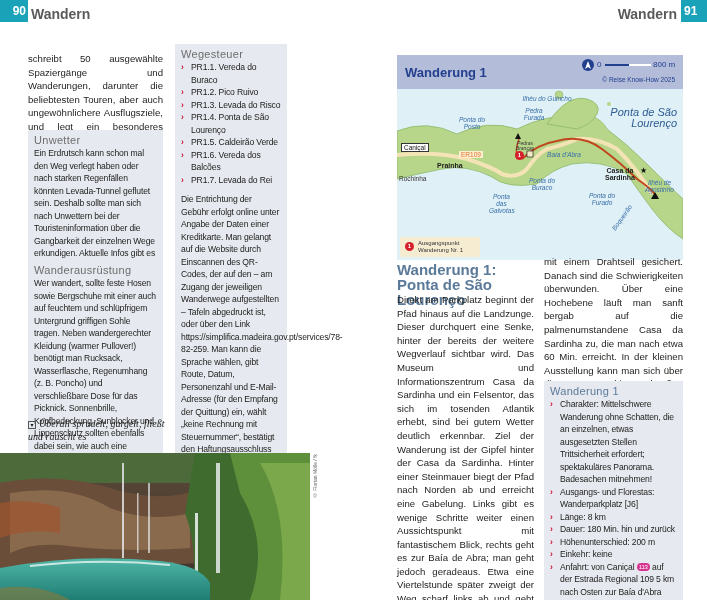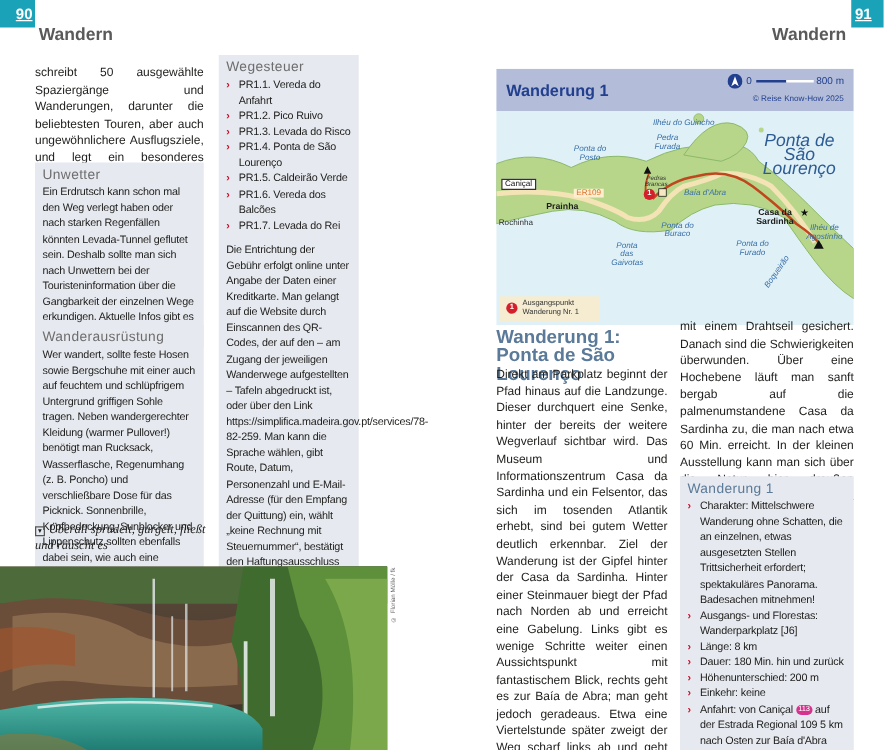--- a/index.html
+++ b/index.html
@@ -1,22 +1,22 @@
 <!DOCTYPE html>
 <html><head>
 <meta charset="utf-8">
 <style>
   * { box-sizing: border-box; margin: 0; padding: 0; }
   html, body { width: 707px; height: 600px; overflow: hidden; background: #ffffff; }
   body { position: relative; font-family: "Liberation Sans", "DejaVu Sans", sans-serif; color: #1d1d1b; }
 
-  .page-num { position: absolute; top: 0; height: 22px; width: 28px; background: #1aa3b8; color: #fff; font-weight: bold; font-size: 12px; line-height: 22px; text-align: right; padding-right: 2px; text-decoration: underline; }
+  .page-num { position: absolute; top: 0; height: 22px; width: 28px; background: #1aa3b8; color: #fff; font-weight: bold; font-size: 12px; line-height: 22px; text-align: right; padding-right: 2px; }
   .page-num.left { left: 0; }
   .page-num.right { right: 0; text-align: left; padding-left: 3px; width: 26px; }
-  .running-head { position: absolute; top: 19px; font-size: 14px; font-weight: bold; color: #5a5a5a; }
+  .running-head { position: absolute; top: 6px; font-size: 14px; font-weight: bold; color: #5a5a5a; }
   .running-head.left { left: 31px; }
   .running-head.right { right: 30px; }
 
   .body-text { font-size: 9.6px; line-height: 13.6px; text-align: justify; color: #1d1d1b; hyphens: manual; }
 
   .intro { position: absolute; left: 28px; top: 52px; width: 135px; }
 
   .infobox { position: absolute; background: #e6e9ef; padding: 4px 6px 6px 6px; }
   .infobox h3 { font-size: 11px; font-weight: normal; color: #6d6d6d; letter-spacing: 0.3px; margin-bottom: 1px; }
   .infobox p { font-size: 8.6px; line-height: 12.5px; color: #1d1d1b; font-family: "Liberation Sans", sans-serif; letter-spacing: -0.15px; }
@@ -35,21 +35,21 @@
   .photo { position: absolute; left: 0; top: 453px; width: 310px; height: 147px; overflow: hidden; }
   .photo-credit { position: absolute; left: 312px; top: 454px; font-size: 5px; color: #666; writing-mode: vertical-rl; transform: rotate(180deg); }
 
   .map { position: absolute; left: 397px; top: 55px; width: 286px; height: 205px; overflow: hidden; }
   .map-header { position: absolute; left: 0; top: 0; width: 286px; height: 34px; background: #b3bcd9; }
   .map-title { position: absolute; left: 8px; top: 10px; font-size: 13px; font-weight: bold; color: #23408e; }
   .map-scale-label { position: absolute; top: 5px; font-size: 8px; color: #23408e; }
   .map-copy { position: absolute; right: 8px; top: 21px; font-size: 6.5px; color: #23408e; }
   .map-body { position: absolute; left: 0; top: 34px; width: 286px; height: 171px; background: #dff0f7; }
   .map-label { position: absolute; font-size: 6.5px; color: #3a6fa8; font-style: italic; text-align: center; line-height: 7px; }
-  .map-label.big { font-size: 14px; font-style: italic; color: #2d5c94; line-height: 11px; }
+  .map-label.big { font-size: 11px; font-style: italic; color: #2d5c94; line-height: 11px; text-align: right; }
   .map-label.place { color: #1d1d1b; font-style: normal; font-weight: bold; font-size: 7px; }
   .map-legend { position: absolute; left: 3px; top: 148px; width: 80px; height: 20px; background: #f5ecd2; font-size: 6px; line-height: 7px; color: #333; padding: 3px 0 0 18px; }
   .map-legend .pin { position: absolute; left: 5px; top: 5px; width: 9px; height: 9px; border-radius: 50%; background: #d3202a; color: #fff; font-size: 6px; text-align: center; line-height: 9px; font-weight: bold; }
 
   .section-title { position: absolute; left: 397px; top: 262px; width: 140px; font-size: 15px; line-height: 15px; color: #5b7a99; font-weight: bold; }
   .col-left { position: absolute; left: 397px; top: 293px; width: 137px; }
   .col-right { position: absolute; left: 544px; top: 255px; width: 139px; }
 
   #box-wanderung { left: 544px; top: 380px; width: 139px; top: 381px; }
   #box-wanderung h3 { color: #5b7a99; }
@@ -76,21 +76,21 @@
   <p>Wer wandert, sollte feste Hosen sowie Bergschuhe mit einer auch auf feuchtem und schlüpfrigem Untergrund griffigen Sohle tragen. Neben wandergerechter Kleidung (warmer Pullover!) benötigt man Rucksack, Wasserflasche, Regenumhang (z. B. Poncho) und verschließbare Dose für das Picknick. Sonnenbrille, Kopfbedeckung, Sunblocker und Lippenschutz sollten ebenfalls dabei sein, wie auch eine Taschenlampe, da die Levadas häufig in Tunneln verlaufen.</p>
 </div>
 
 <div class="caption">
   <span class="cap-icon">▾</span><span>Überall sprudelt, gurgelt, fließt und rauscht es</span>
 </div>
 
 <div class="infobox" id="box-wegesteuer">
   <h3>Wegesteuer</h3>
   <ul style="margin-bottom:7px;">
-    <li><span class="bullet">›</span><span>PR1.1. Vereda do Anfahrt</span></li>
+    <li><span class="bullet">›</span><span>PR1.1. Vereda do Buraco</span></li>
     <li><span class="bullet">›</span><span>PR1.2. Pico Ruivo</span></li>
     <li><span class="bullet">›</span><span>PR1.3. Levada do Risco</span></li>
     <li><span class="bullet">›</span><span>PR1.4. Ponta de São Lourenço</span></li>
     <li><span class="bullet">›</span><span>PR1.5. Caldeirão Verde</span></li>
     <li><span class="bullet">›</span><span>PR1.6. Vereda dos Balcões</span></li>
     <li><span class="bullet">›</span><span>PR1.7. Levada do Rei</span></li>
   </ul>
   <p>Die Entrichtung der Gebühr erfolgt online unter Angabe der Daten einer Kreditkarte. Man gelangt auf die Website durch Einscannen des QR-Codes, der auf den – am Zugang der jeweiligen Wanderwege aufgestellten – Tafeln abgedruckt ist, oder über den Link https://simplifica.madeira.gov.pt/services/78-82-259. Man kann die Sprache wählen, gibt Route, Datum, Personenzahl und E-Mail-Adresse (für den Empfang der Quittung) ein, wählt „keine Rechnung mit Steuernummer“, bestätigt den Haftungsausschluss und vervollständigt abschließend mit den Daten der Kreditkarte. Alternativ lässt sich die Gebühr auch bei der zuständigen Stelle in Funchal in bar begleichen:</p>
   <ul>
     <li><span class="sq"></span><b class="bold">IFCN – Instituto das Florestas e Conservação da Natureza</b> <span style="font-size:7px">‹236›</span> <span>Rua João de Deus 12 F, Tel. 291145590, Mo–Fr 9.30–12.30, 14–17.30 Uhr</span></li>

